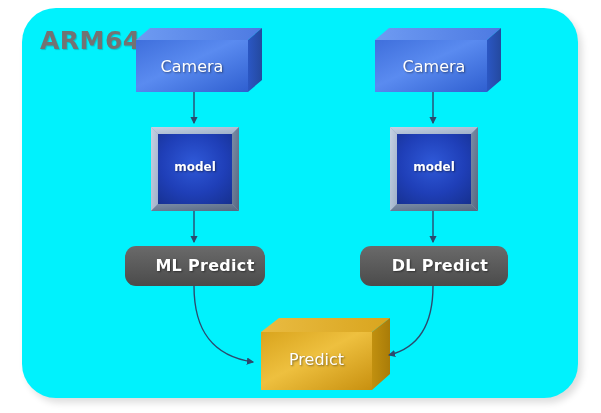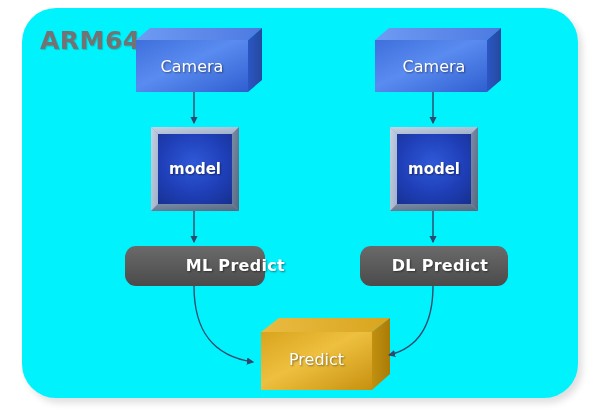--- a/index.html
+++ b/index.html
@@ -60,21 +60,21 @@
   .shape-label {
     position: absolute;
     color: #ffffff;
     font-family: "DejaVu Sans", sans-serif;
     text-align: center;
     white-space: nowrap;
     pointer-events: none;
     text-shadow: 1px 1px 2px rgba(0,0,0,0.45);
   }
   .lbl-source { font-size: 16px; font-weight: normal; }
-  .lbl-model  { font-size: 15px; font-weight: bold; }
+  .lbl-model  { font-size: 12px; font-weight: bold; }
   .lbl-pred   { font-size: 16px; font-weight: bold; letter-spacing: 0.3px; }
   .lbl-motors { font-size: 16px; font-weight: normal; }
 
   .hit {
     position: absolute;
     background: transparent;
   }
 </style>
 </head>
 <body>
@@ -196,21 +196,21 @@
   </svg>
 
   <div class="shape-label lbl-source" style="left:136px; top:57px; width:112px;">Camera</div>
 
   <div class="shape-label lbl-source" style="left:375px; top:57px; width:118px;">Camera</div>
 
   <div class="shape-label lbl-model" style="left:158px; top:160px; width:74px;">model</div>
 
   <div class="shape-label lbl-model" style="left:397px; top:160px; width:74px;">model</div>
 
-  <div class="shape-label lbl-pred" style="left:125px; top:256px; width:160px;text-align:right;">ML Predict</div>
+  <div class="shape-label lbl-pred" style="left:125px; top:256px; width:160px;">ML Predict</div>
 
   <div class="shape-label lbl-pred" style="left:360px; top:256px; width:160px;">DL Predict</div>
 
   <div class="shape-label lbl-motors" style="left:261px; top:350px; width:111px;">Predict</div>
 
   <div class="hit" style="left:136px; top:28px; width:126px; height:64px;"></div>
   <div class="hit" style="left:375px; top:28px; width:126px; height:64px;"></div>
   <div class="hit" style="left:151px; top:127px; width:88px; height:84px;"></div>
   <div class="hit" style="left:390px; top:127px; width:88px; height:84px;"></div>
   <div class="hit" style="left:125px; top:246px; width:140px; height:40px;"></div>

